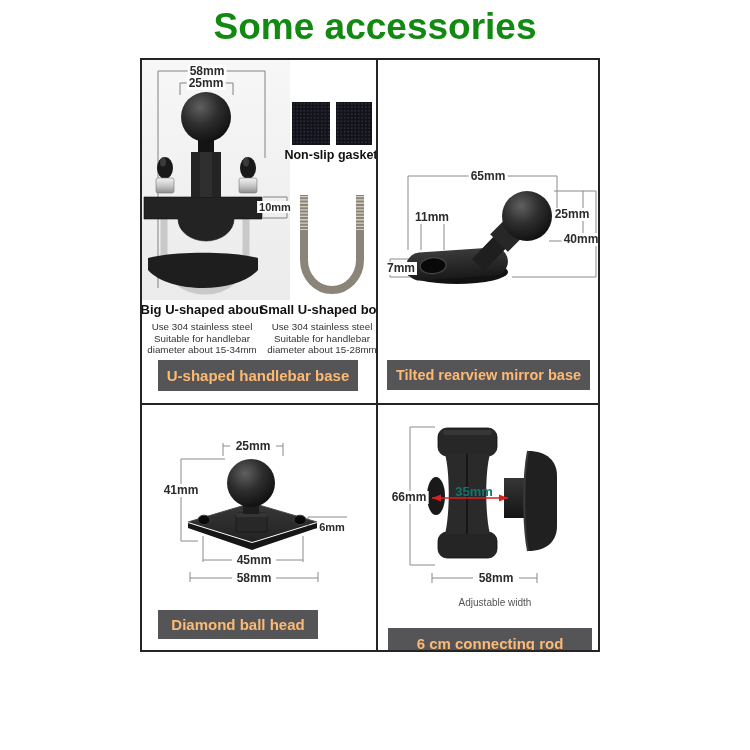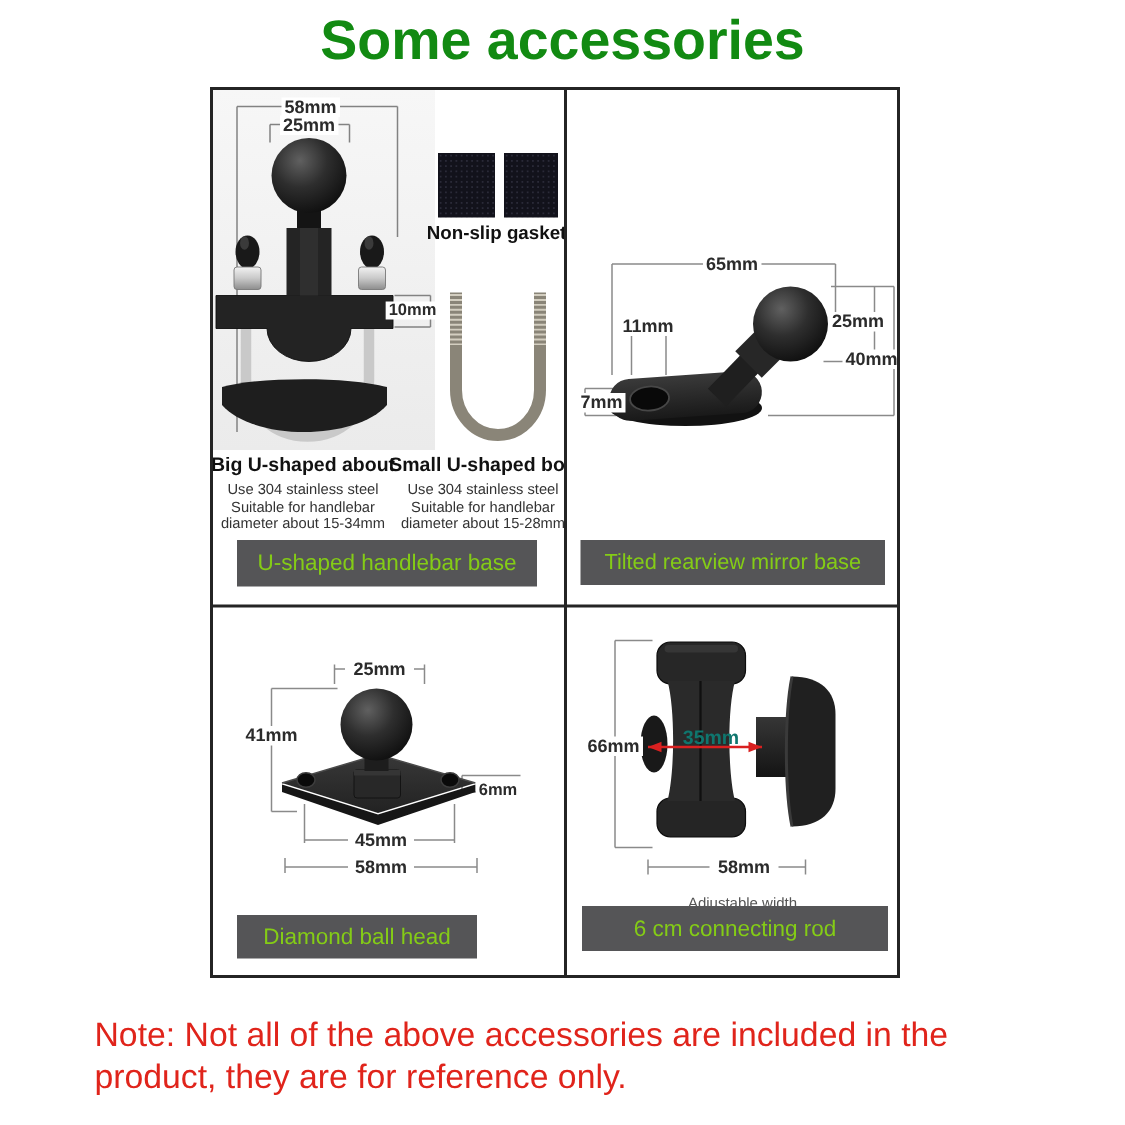--- a/index.html
+++ b/index.html
@@ -25,21 +25,21 @@
   
   .gasket{position:absolute;z-index:2;background-color:#12121b;
           background-image:radial-gradient(#2a2a38 0.8px, transparent 0.9px);
           background-size:3.5px 3.5px;}
   .gasket-label{position:absolute;transform:translateX(-50%);font-size:12.5px;font-weight:bold;
                 color:#111;white-space:nowrap;z-index:3;}
   .bolt-title{position:absolute;transform:translateX(-50%);font-size:13px;font-weight:bold;
               color:#111;white-space:nowrap;z-index:3;}
   .bolt-desc{position:absolute;transform:translateX(-50%);font-size:9.8px;line-height:11.5px;
              color:#333;text-align:center;white-space:pre-line;z-index:3;}
-  .bar{position:absolute;background:#555557;color:#84cc16;font-weight:normal;font-size:15px;
+  .bar{position:absolute;background:#555557;color:#fdba74;font-weight:bold;font-size:15px;
        display:flex;align-items:center;justify-content:center;z-index:4;white-space:nowrap;}
   .bar.tight{font-size:14.5px;}
   .note{position:absolute;left:63px;top:676px;width:634px;margin:0;
         font-size:22.5px;line-height:28px;color:#e0241b;}
 </style>
 </head>
 <body>
 
 <div id="page">
 
@@ -232,21 +232,20 @@
         <polygon points="55,94 64,90.5 64,97.5" fill="#d92020"></polygon>
         <polygon points="131,94 122,90.5 122,97.5" fill="#d92020"></polygon>
       </g>
     </svg>
 
     <div class="dim" style="left:32px;top:87px;">66mm</div>
     <div class="dim red" style="left:97px;top:81px;">35mm</div>
     <div class="dim" style="left:119px;top:168px;">58mm</div>
     <div class="subnote" style="left:118px;top:181px;">Adjustable width</div>
 
-    <div class="bar" style="left:11px;top:200px;width:204px;height:30px;">6 cm connecting rod</div>
+    <div class="bar" style="left:11px;top:224px;width:204px;height:30px;">6 cm connecting rod</div>
   </section>
 
   <div class="grid-frame"></div>
   <div class="vdiv"></div>
   <div class="hdiv"></div>
 
-  <p class="note">Note: Not all of the above accessories are included in the product, they are for reference only.</p>
 </div>
 
 </body></html>

